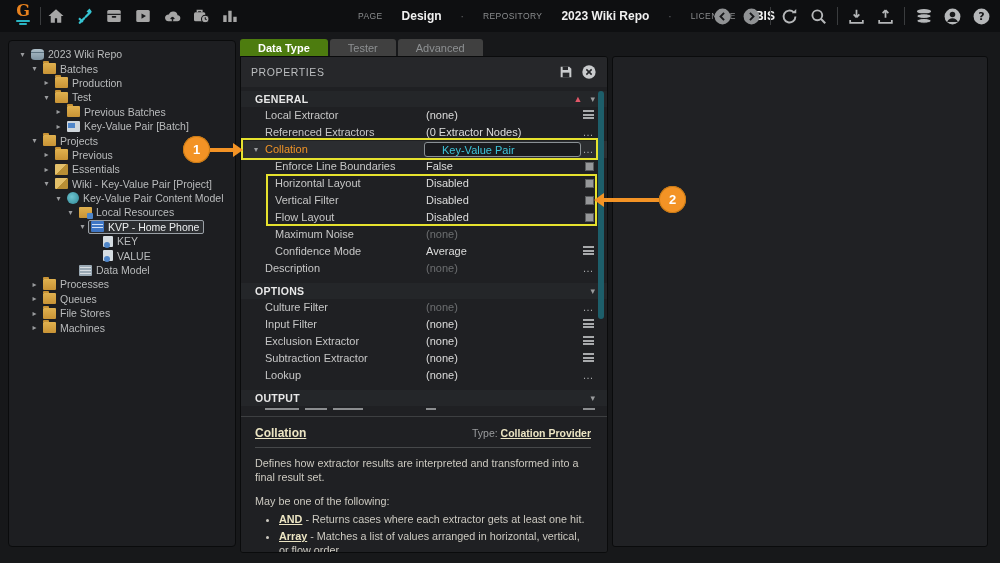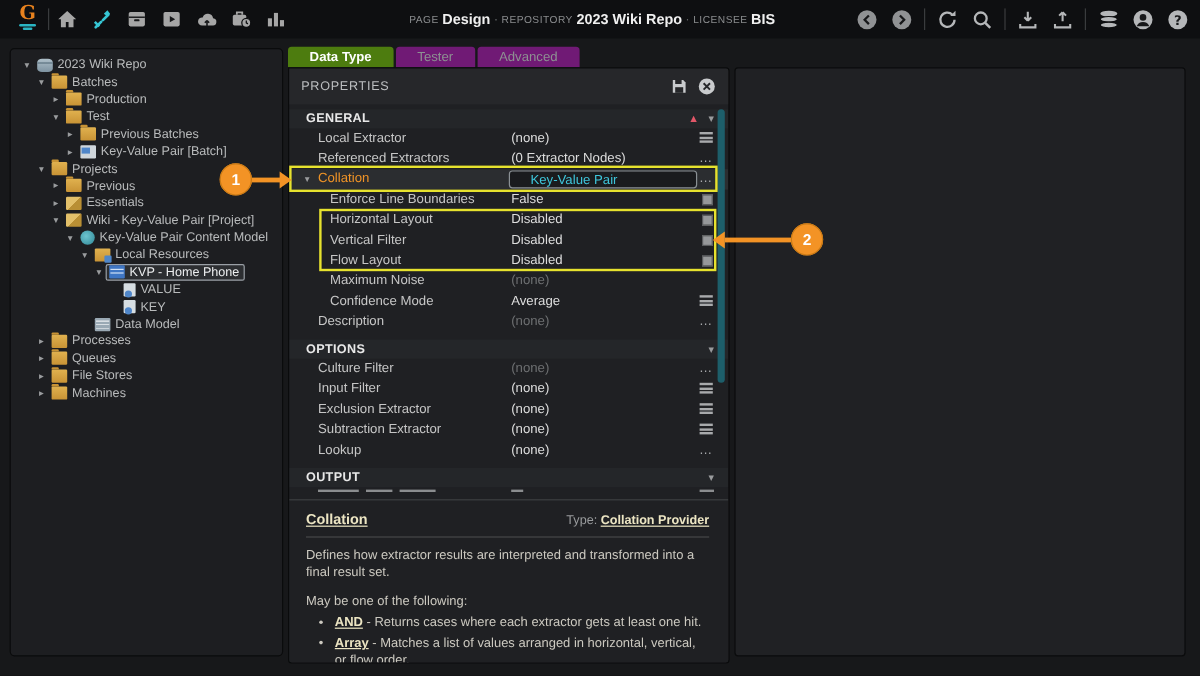--- a/index.html
+++ b/index.html
@@ -11,21 +11,21 @@
   .topbar { position:absolute; left:0; top:0; width:1000px; height:32px; background:#0e0f11;
     display:flex; align-items:center; }
   .logo { position:absolute; left:10px; top:3px; width:26px; text-align:center; }
   .logo .g { font-family:"DejaVu Serif",serif; font-weight:bold; font-size:16px; color:#e8821e; line-height:16px; display:block; }
   .logo .anchor { display:block; width:14px; height:2px; background:#2ab5c3; margin:1px auto 0; border-radius:2px; }
   .logo .anchor2 { display:block; width:8px; height:2px; background:#2ab5c3; margin:1px auto 0; border-radius:2px; }
   .tb-sep { width:1px; height:18px; background:#3a3c3e; }
   .tb-icons { position:absolute; left:46px; top:0; height:32px; display:flex; align-items:center; gap:9px; }
   .tb-icons .ic { width:20px; height:20px; display:flex; align-items:center; justify-content:center; }
   .ic svg { display:block; }
-  .tb-crumb { position:absolute; left:341px; top:0; height:32px; display:flex; align-items:center; gap:3px; white-space:nowrap; }
+  .tb-crumb { position:absolute; left:358px; top:0; height:32px; display:flex; align-items:center; gap:19px; white-space:nowrap; }
   .crumb-label { font-size:8.5px; color:#8a8c8e; letter-spacing:.4px; }
   .crumb-value { font-size:12px; color:#f0f0f0; font-weight:bold; }
   .crumb-dot { color:#6a6c6e; font-size:10px; }
   .tb-right { position:absolute; right:8px; top:0; height:32px; display:flex; align-items:center; gap:8px; }
   .tb-right .ic { width:21px; height:21px; display:flex; align-items:center; justify-content:center; }
 
   
   .tree-panel { position:absolute; left:8px; top:40px; width:228px; height:507px; background:#1d1e21;
     border:1px solid #0a0b0c; border-radius:4px; padding:6px 4px; overflow:hidden; }
   .trow { display:flex; align-items:center; height:14.4px; white-space:nowrap; font-size:10.5px; color:#b9bbbc; }
@@ -47,21 +47,21 @@
   .ti-table::after { content:""; position:absolute; left:1px; top:3px; right:1px; height:1px; background:#cfe0f5; box-shadow:0 3px 0 #cfe0f5; }
   .ti-page { background:#d6dde2; width:10px; flex:0 0 10px; }
   .ti-page::after { content:""; position:absolute; left:1px; bottom:-1px; width:6px; height:6px; background:#4f86c9; border-radius:50%; }
   .ti-datamodel { background:#9aa9b4; }
   .ti-datamodel::after { content:""; position:absolute; left:1px; top:2px; right:1px; bottom:2px;
     background:linear-gradient(#68492800,#0000), repeating-linear-gradient(#d8dee3 0 1px, #00000000 1px 3px); }
 
   
   .tabstrip { position:absolute; left:240px; top:39px; display:flex; gap:2px; }
   .tab { height:17px; padding:0 18px; display:flex; align-items:center; font-size:11px; color:#8d9092;
-    background:#701a75; border-radius:3px 3px 0 0; }
+    background:#404040; border-radius:3px 3px 0 0; }
   .tab.active { background:#4d7c0f; color:#ffffff; font-weight:bold; }
 
   
   .props-panel { position:absolute; left:240px; top:56px; width:368px; height:497px; background:#1f2023;
     border:1px solid #0a0b0c; border-radius:0 3px 3px 3px; overflow:hidden; }
   .props-toolbar { height:30px; background:#26272a; display:flex; align-items:center; padding:0 10px 0 10px; }
   .props-title { font-size:10.5px; letter-spacing:.6px; color:#bcbec0; }
   .props-tools { margin-left:auto; display:flex; gap:6px; align-items:center; }
   .pt-ic { width:17px; height:17px; display:flex; align-items:center; justify-content:center; }
 
@@ -352,28 +352,28 @@
         <span class="arrow">▾</span>
         <span class="sel-wrap">
           <span class="ti ti-table"></span>
           <span>KVP - Home Phone</span>
         </span>
       </div>
       <div class="trow" style="padding-left: 76px;">
         <span class="arrow"></span>
         <span class="sel-wrap">
           <span class="ti ti-page"></span>
-          <span>VALUE</span>
+          <span>KEY</span>
         </span>
       </div>
       <div class="trow" style="padding-left: 76px;">
         <span class="arrow"></span>
         <span class="sel-wrap">
           <span class="ti ti-page"></span>
-          <span>KEY</span>
+          <span>VALUE</span>
         </span>
       </div>
       <div class="trow" style="padding-left: 52px;">
         <span class="arrow"></span>
         <span class="sel-wrap">
           <span class="ti ti-datamodel"></span>
           <span>Data Model</span>
         </span>
       </div>
       <div class="trow" style="padding-left: 16px;">

